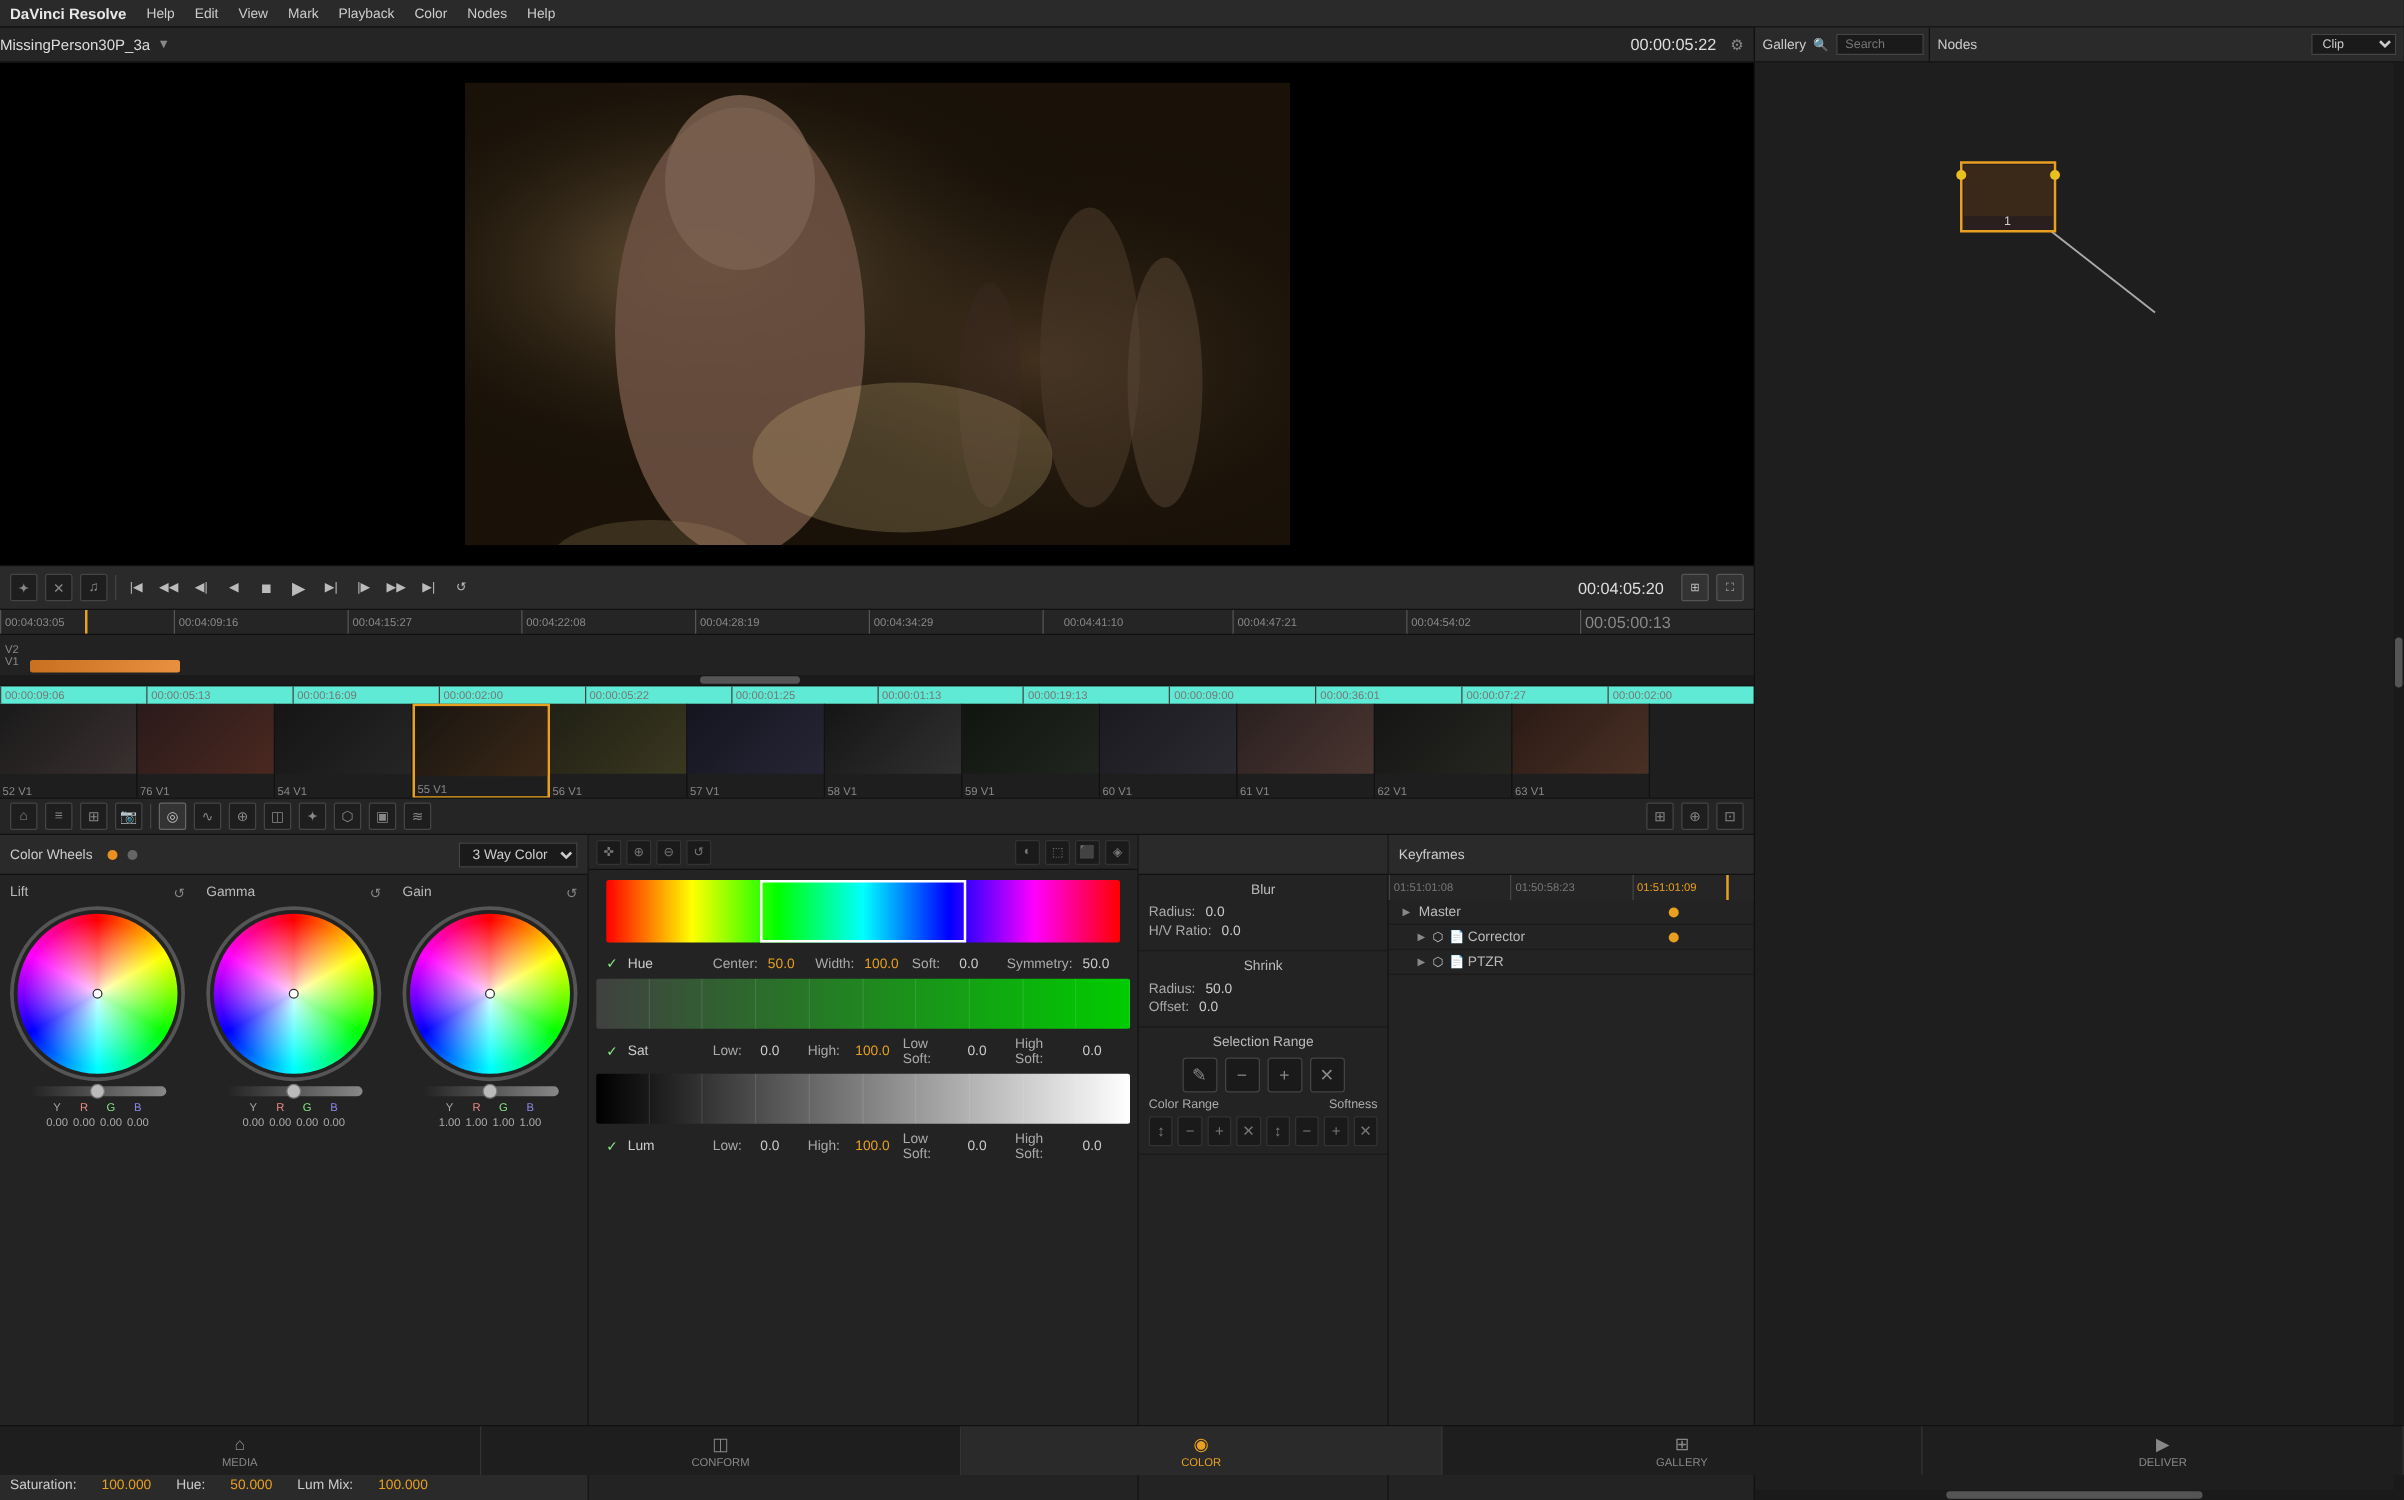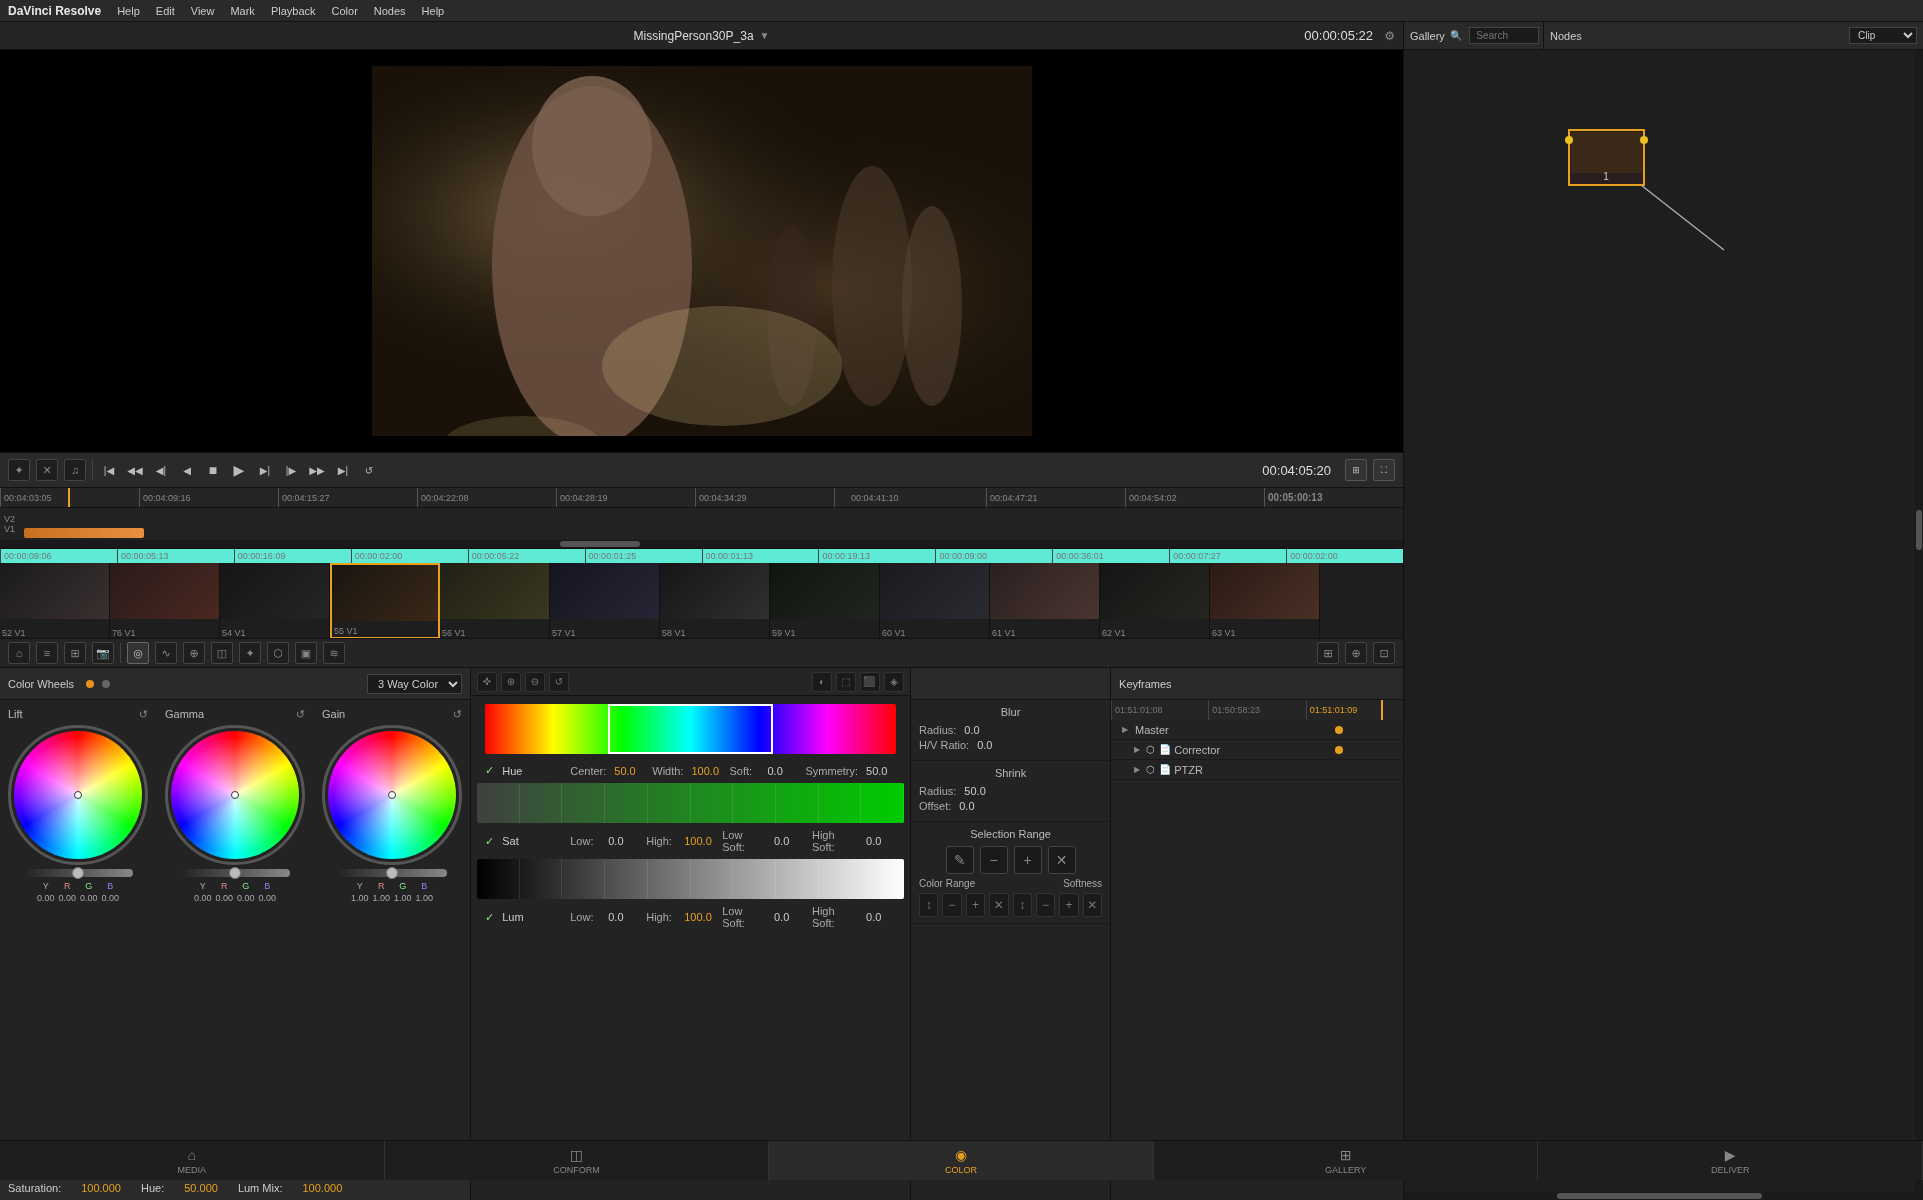--- a/index.html
+++ b/index.html
@@ -50,21 +50,21 @@
       justify-content: center;
     }
 
     #preview-title-bar {
       position: absolute;
       top: 0; left: 0; right: 0;
       height: 28px;
       background: #252525;
       display: flex;
       align-items: center;
-      justify-content: center;
+      justify-content: flex-start;
       border-bottom: 1px solid #111;
     }
 
     #preview-video {
       width: 660px;
       height: 370px;
       margin-top: 28px;
       background: linear-gradient(
         to bottom right,
         #3a3020 0%, #5a4a30 20%, #7a6040 40%,
@@ -994,21 +994,21 @@
       <div class="ruler-marks">
         <div class="ruler-mark" style="font-size:9px;color:#888;">00:04:03:05</div>
         <div class="ruler-mark" style="font-size:9px;color:#888;">00:04:09:16</div>
         <div class="ruler-mark" style="font-size:9px;color:#888;">00:04:15:27</div>
         <div class="ruler-mark" style="font-size:9px;color:#888;">00:04:22:08</div>
         <div class="ruler-mark" style="font-size:9px;color:#888;">00:04:28:19</div>
         <div class="ruler-mark" style="font-size:9px;color:#888;">00:04:34:29</div>
         <div class="ruler-mark" style="font-size:9px;color:#888;padding-left:16px;">00:04:41:10</div>
         <div class="ruler-mark" style="font-size:9px;color:#888;">00:04:47:21</div>
         <div class="ruler-mark" style="font-size:9px;color:#888;">00:04:54:02</div>
-        <div class="ruler-mark" style="font-size:10px;color:#888;font-weight:bold;">00:05:00:13</div>
+        <div class="ruler-mark" style="font-size:13px;color:#888;">00:05:00:13</div>
       </div>
       <div id="playhead-indicator"></div>
     </div>
 
     <div id="timeline-tracks">
       <div style="width:24px;display:flex;flex-direction:column;justify-content:space-between;padding:2px 4px;font-size:9px;color:#888;">
         <span>V2</span>
         <span>V1</span>
       </div>
       <div id="track-content">

